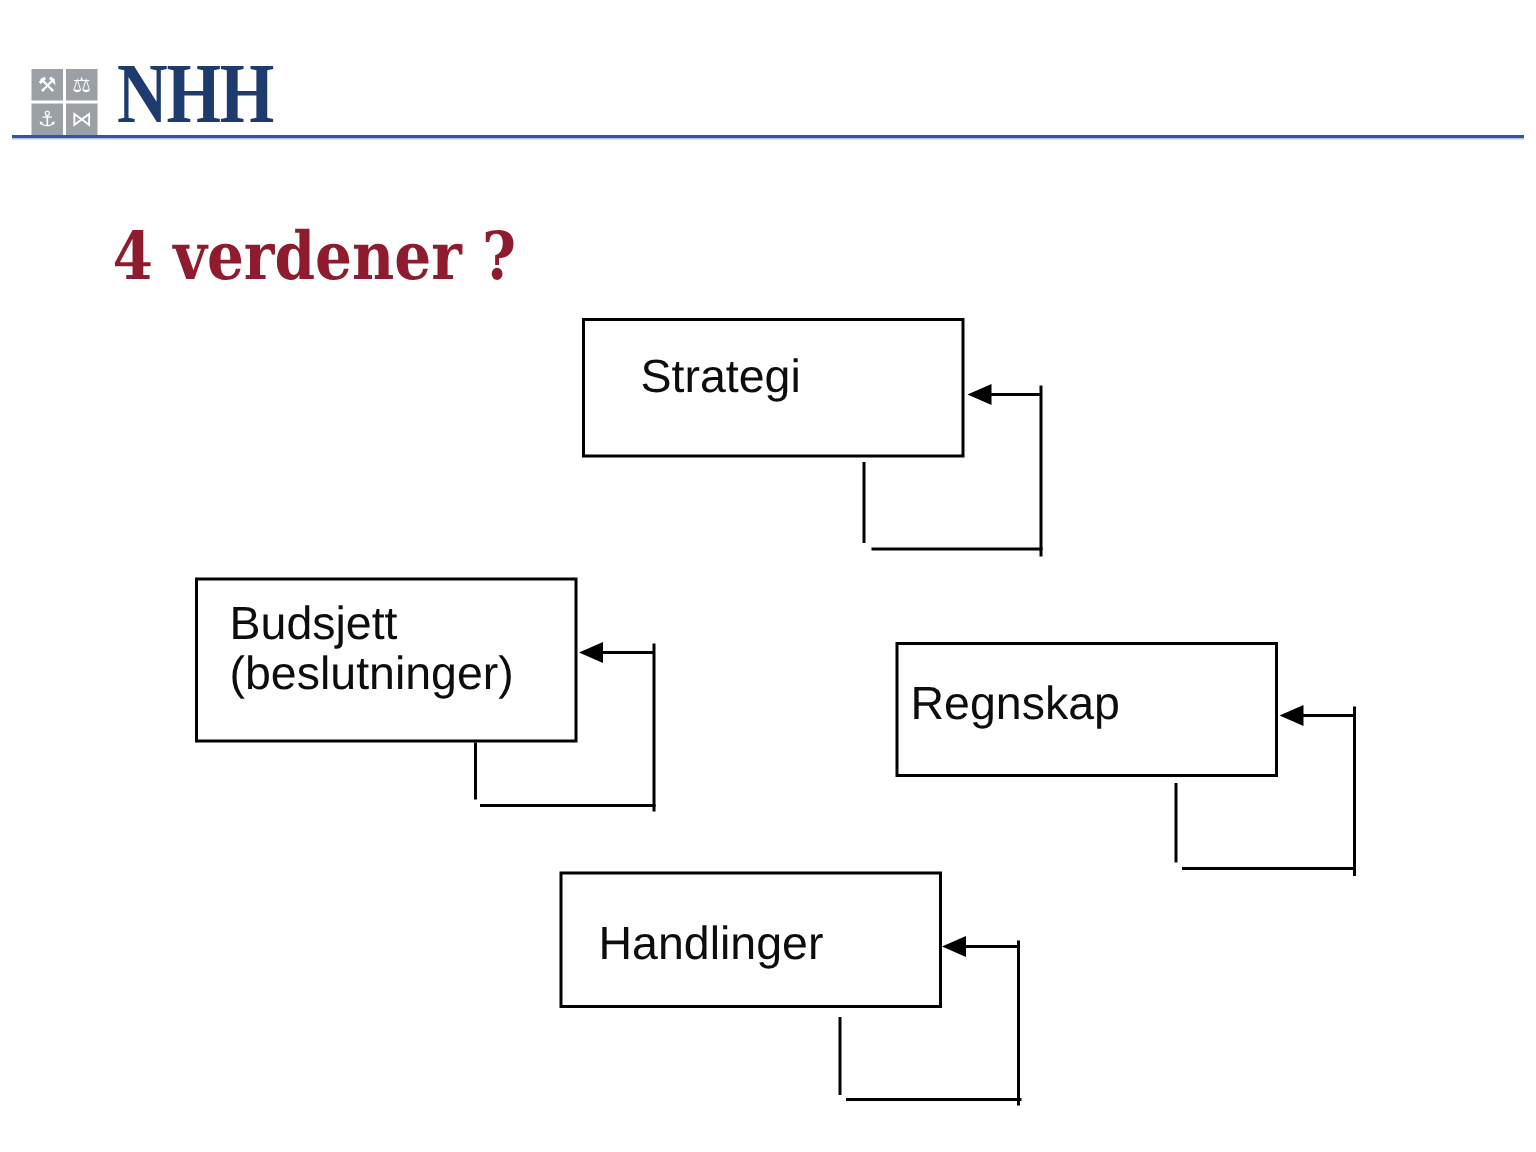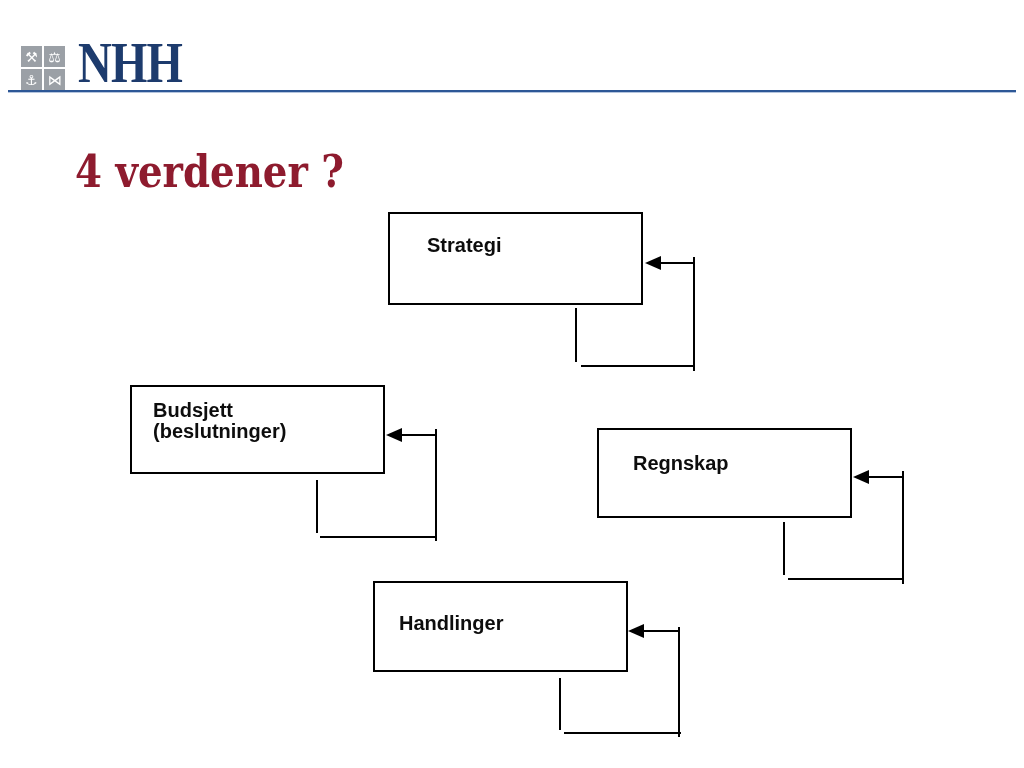--- a/index.html
+++ b/index.html
@@ -78,22 +78,22 @@
     left: 0; top: 0;
     width: 1024px;
     height: 768px;
   }
   .diagram-box {
     position: absolute;
     box-sizing: border-box;
     background: #ffffff;
     border: 2px solid #000000;
     color: #0d0d0d;
-    font-weight: bold;
-    font-size: 20px;
+    font-weight: normal;
+    font-size: 31px;
     line-height: 1.05;
     white-space: pre-line;
   }
 </style>
 </head>
 <body>
 
 <div class="slide">
 
   <div class="emblem">
@@ -127,19 +127,19 @@
       <polygon points="853,477 869,470 869,484" fill="#000000"></polygon>
       <line x1="560" y1="678" x2="560" y2="730" stroke="#000000" stroke-width="2"></line>
       <line x1="564" y1="733" x2="681" y2="733" stroke="#000000" stroke-width="2"></line>
       <line x1="679" y1="627" x2="679" y2="737" stroke="#000000" stroke-width="2"></line>
       <line x1="679" y1="631" x2="642" y2="631" stroke="#000000" stroke-width="2"></line>
       <polygon points="628,631 644,624 644,638" fill="#000000"></polygon>
     </svg>
 
   <div>
       <div class="diagram-box" style="left: 388px; top: 212px; width: 255px; height: 93px; padding-left: 37px; padding-top: 21px; border-color: rgb(0, 0, 0); background: rgb(255, 255, 255);"><span>Strategi</span></div>
-      <div class="diagram-box" style="left: 130px; top: 385px; width: 255px; height: 89px; padding-left: 21px; padding-top: 13px; border-color: rgb(0, 0, 0); background: rgb(255, 255, 255);"><span>Budsjett
+      <div class="diagram-box" style="left: 130px; top: 385px; width: 255px; height: 110px; padding-left: 21px; padding-top: 13px; border-color: rgb(0, 0, 0); background: rgb(255, 255, 255);"><span>Budsjett
 (beslutninger)</span></div>
-      <div class="diagram-box" style="left: 597px; top: 428px; width: 255px; height: 90px; padding-left: 34px; padding-top: 23px; border-color: rgb(0, 0, 0); background: rgb(255, 255, 255);"><span>Regnskap</span></div>
+      <div class="diagram-box" style="left: 597px; top: 428px; width: 255px; height: 90px; padding-left: 8px; padding-top: 23px; border-color: rgb(0, 0, 0); background: rgb(255, 255, 255);"><span>Regnskap</span></div>
       <div class="diagram-box" style="left: 373px; top: 581px; width: 255px; height: 91px; padding-left: 24px; padding-top: 30px; border-color: rgb(0, 0, 0); background: rgb(255, 255, 255);"><span>Handlinger</span></div>
     </div>
 
 </div>
 
 </body></html>

